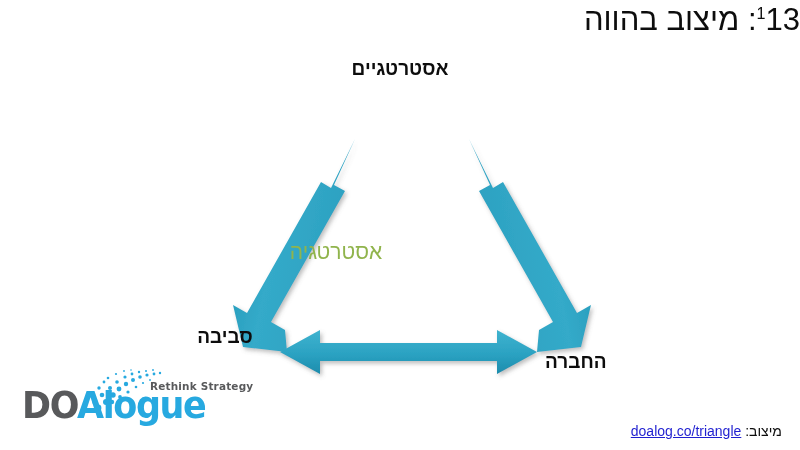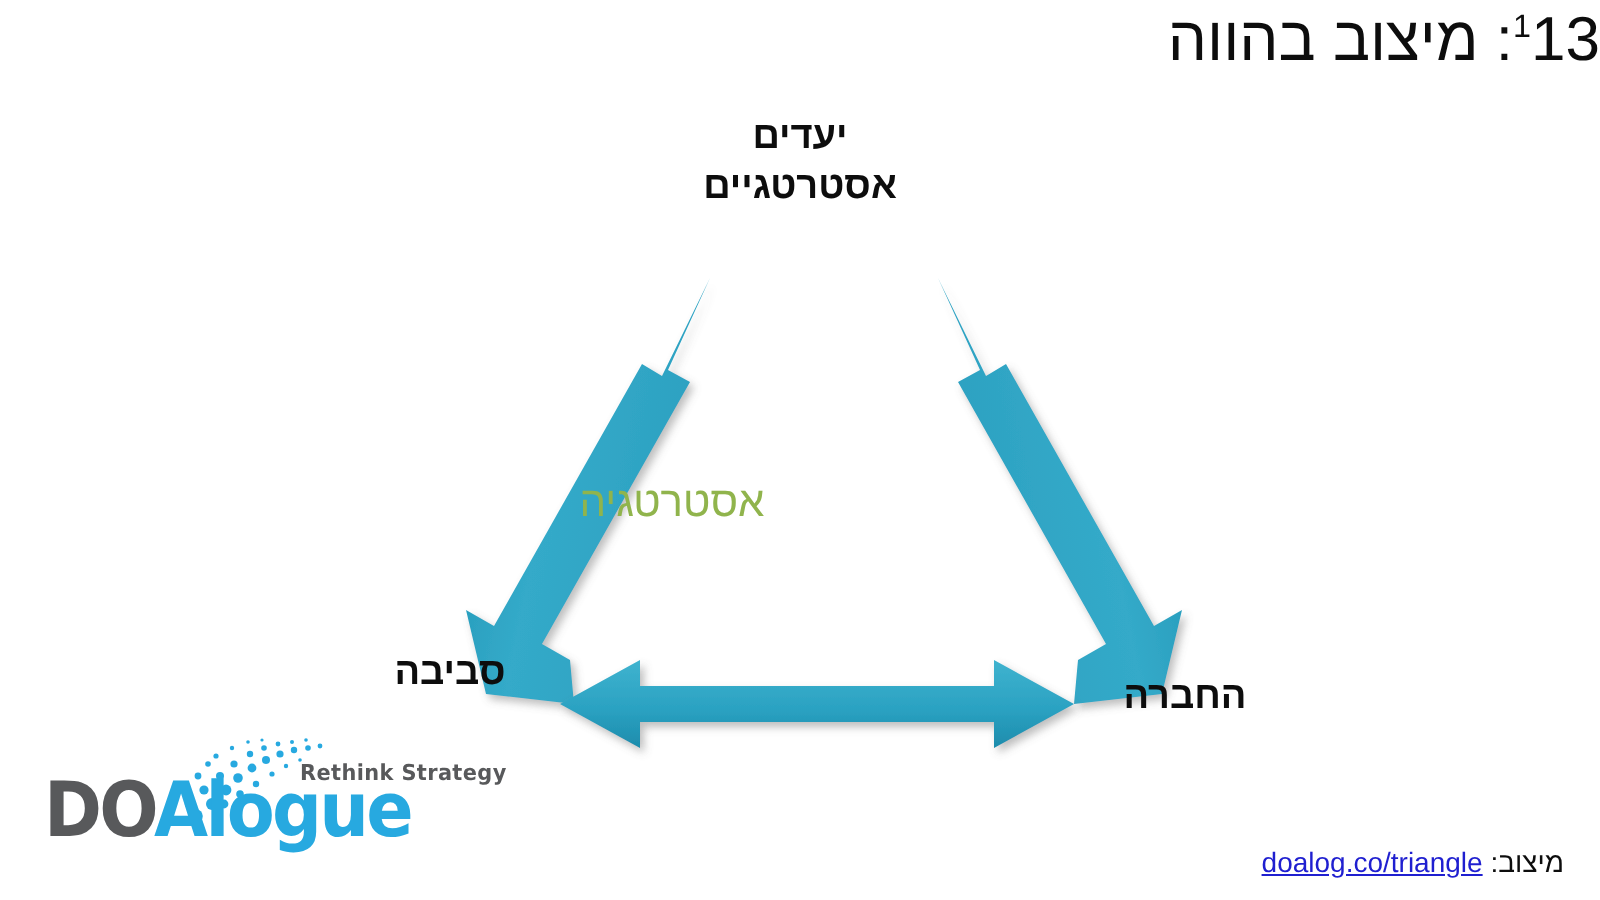--- a/index.html
+++ b/index.html
@@ -59,24 +59,24 @@
     left: 0;
     width: 800px;
   }
   #label-left {
     top: 324px;
     left: 180px;
     width: 90px;
     text-align: center;
   }
   #label-right {
-    top: 336px;
+    top: 349px;
     left: 545px;
     width: 95px;
-    text-align: center;
+    text-align: left;
   }
   #label-center {
     position: absolute;
     top: 240px;
     left: 0;
     width: 672px;
     text-align: center;
     font-size: 21px;
     font-weight: normal;
     color: #90b44c;
@@ -196,21 +196,20 @@
     <g filter="url(#softShadow)">
       <polygon fill="url(#gradRight)" points="469,139 490,185 479,191 553,322 539,330 537,352 581,347 591,305 577,313 503,182 493,188"></polygon>
     </g>
 
     <g filter="url(#softShadow)">
       <polygon fill="url(#gradBottom)" points="280,352 320,330 320,343 497,343 497,330 537,352 497,374 497,361 320,361 320,374"></polygon>
     </g>
   </svg>
 
   <div class="vertex-label" id="label-top">
-    <div>יעדים</div>
     <div>אסטרטגיים</div>
   </div>
 
   <div class="vertex-label" id="label-left">סביבה</div>
 
   <div class="vertex-label" id="label-right">החברה</div>
 
   <div id="label-center">אסטרטגיה</div>
 
   <div id="logo">

